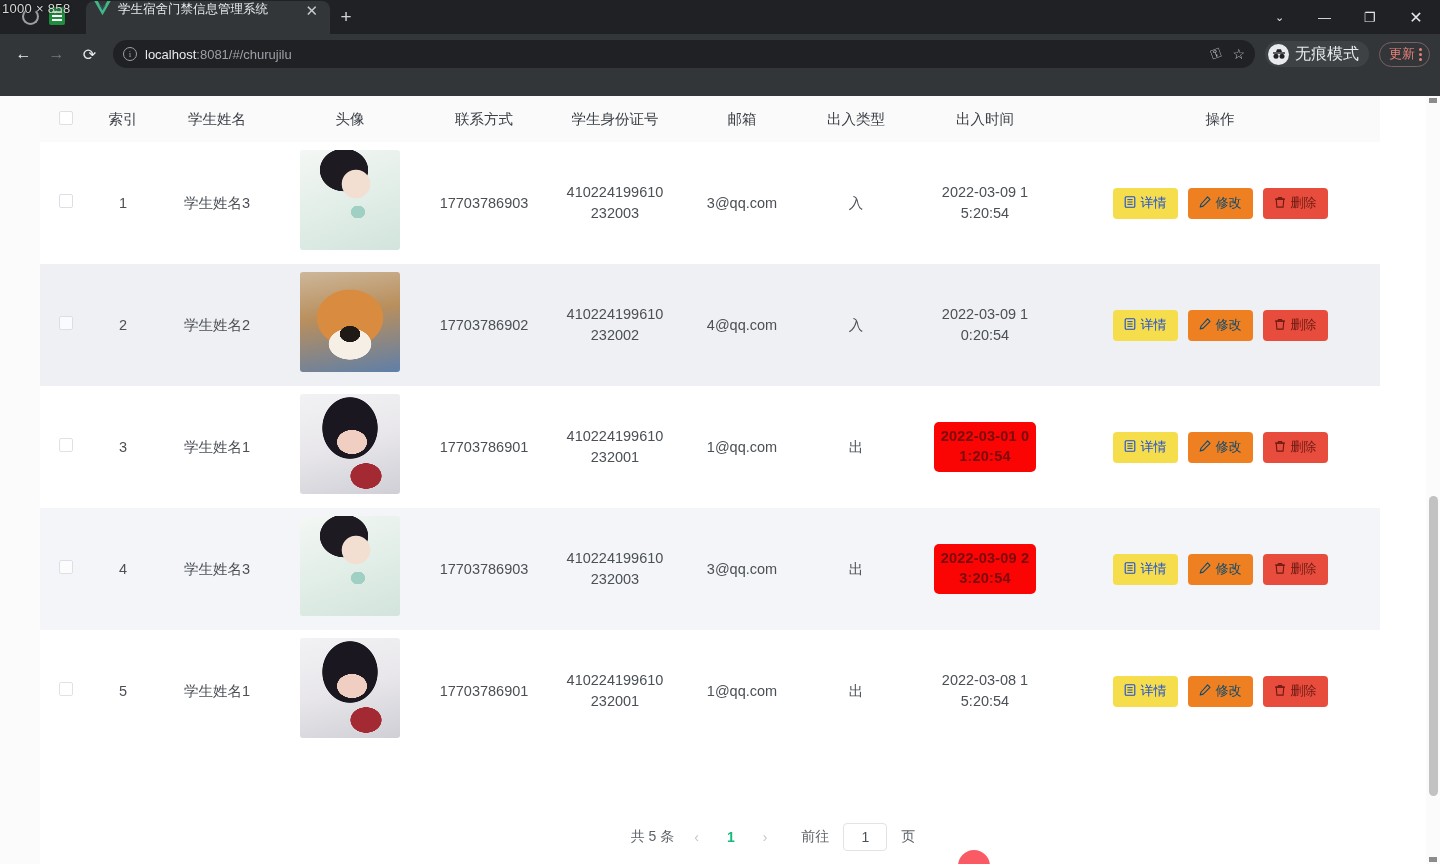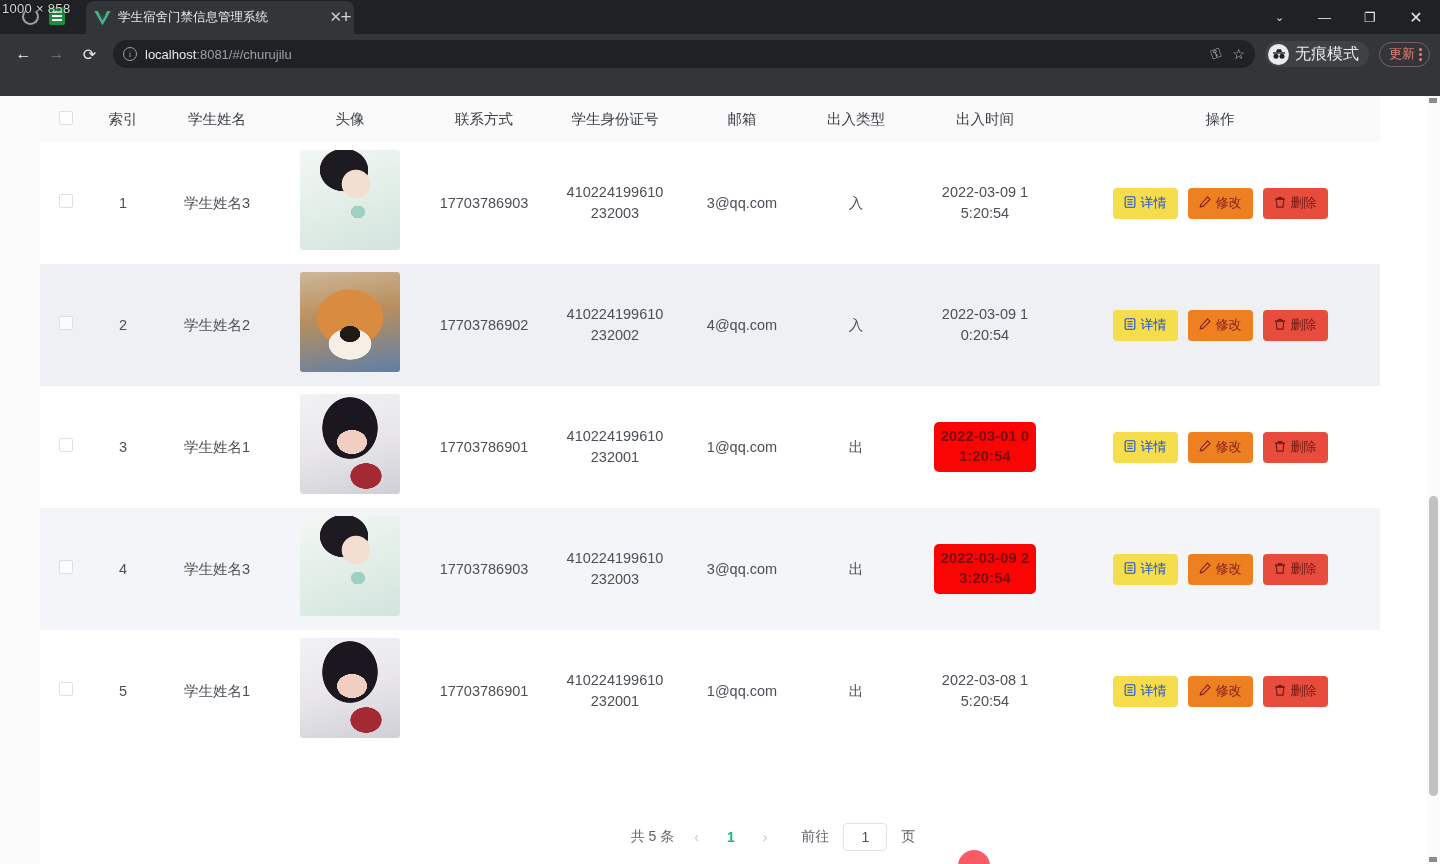--- a/index.html
+++ b/index.html
@@ -25,23 +25,23 @@
   }
   .tab-sysicons { position: absolute; left: 22px; top: 6px; display: flex; gap: 10px; align-items: center; z-index: 35;}
   .refresh-ghost {
     width: 17px; height: 17px; border: 2px solid #9aa0a6; border-radius: 50%;
     border-top-color: transparent; margin-top: 2px;
   }
   .sheet-ico { width: 16px; height: 18px; background: #1e8e3e; border-radius: 2px; margin-top: 1px; position: relative; }
   .sheet-ico:after{ content:""; position:absolute; left:3px; top:4px; width:10px; height:2px; background:#fff; box-shadow:0 4px 0 #fff, 0 8px 0 #fff;}
 
   .tab {
-    position: absolute; left: 86px; bottom: 0; width: 268px; height: 33px;
+    position: absolute; left: 86px; bottom: 0; width: 244px; height: 33px;
     background: #323639; border-radius: 8px 8px 0 0;
-    display: flex; align-items: flex-end; padding: 8px 8px; gap: 7px;
+    display: flex; align-items: flex-start; padding: 0 8px; gap: 7px;
   }
   .vue-logo { width: 17px; height: 15px; flex: 0 0 auto; }
   .tab-title {
     color: #e8eaed; font-size: 12.5px; white-space: nowrap; overflow: hidden;
     text-overflow: ellipsis; flex: 1;
   }
   .tab-close { color: #c8cbcf; font-size: 15px; line-height: 1; padding: 2px 4px; }
   .newtab {
     position: absolute; left: 334px; bottom: 5px; width: 24px; height: 24px;
     color: #d0d3d6; font-size: 19px; display: flex; align-items: center; justify-content: center;
@@ -120,21 +120,21 @@
     display: inline-block; background: #fb0404; color: #7a0d0d; font-weight: bold;
     border-radius: 5px; padding: 5px 7px; line-height: 1.35; letter-spacing: .2px;
   }
 
   .ops { display: flex; gap: 10px; justify-content: center; align-items: center; }
   .btn {
     display: inline-flex; align-items: center; gap: 5px; height: 31px;
     border-radius: 4px; padding: 0 11px; font-size: 13px; color: #5b4a10; white-space: nowrap;
   }
   .btn.detail { background: #f5dd4b; color: #1d4ed8; }
-  .btn.edit   { background: #ef8022; color: #7f1d1d; }
+  .btn.edit   { background: #ef8022; color: #0c4a6e; }
   .btn.del    { background: #e84c3d; color: #6e1b14; }
   .bico { font-size: 12px; line-height: 1; }
 
   
   .pager {
     position: absolute; left: 40px; bottom: 0; width: 1386px; height: 54px;
     display: flex; align-items: center; justify-content: center; gap: 14px;
     font-size: 14px; color: #5e6368; background: transparent;
   }
   .pg-total { color: #5e6368; }

